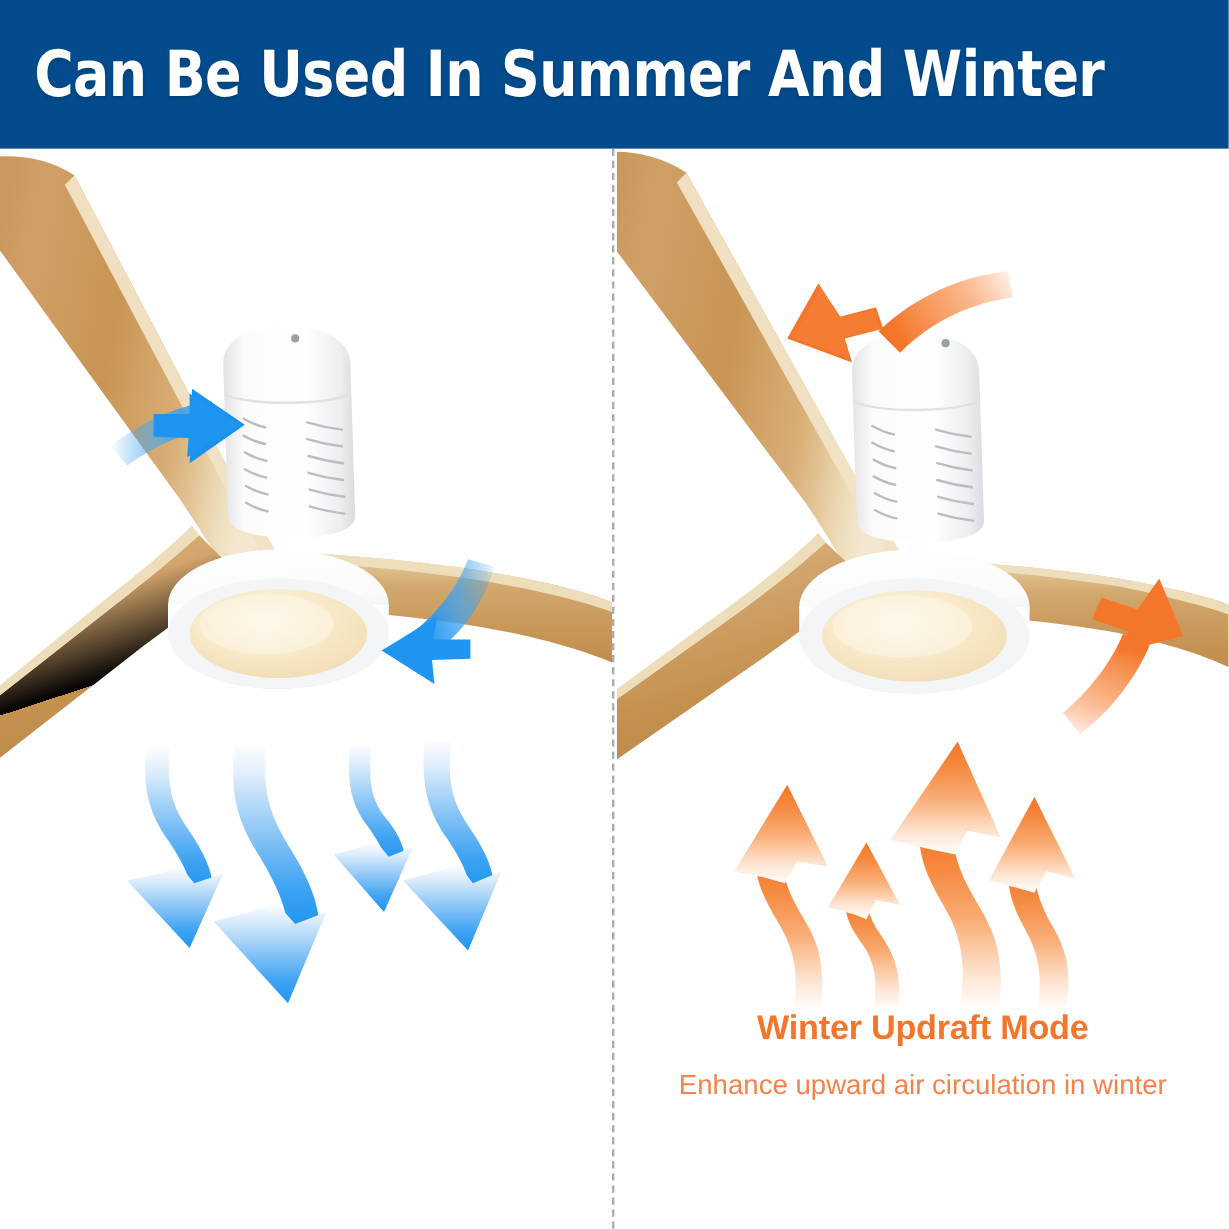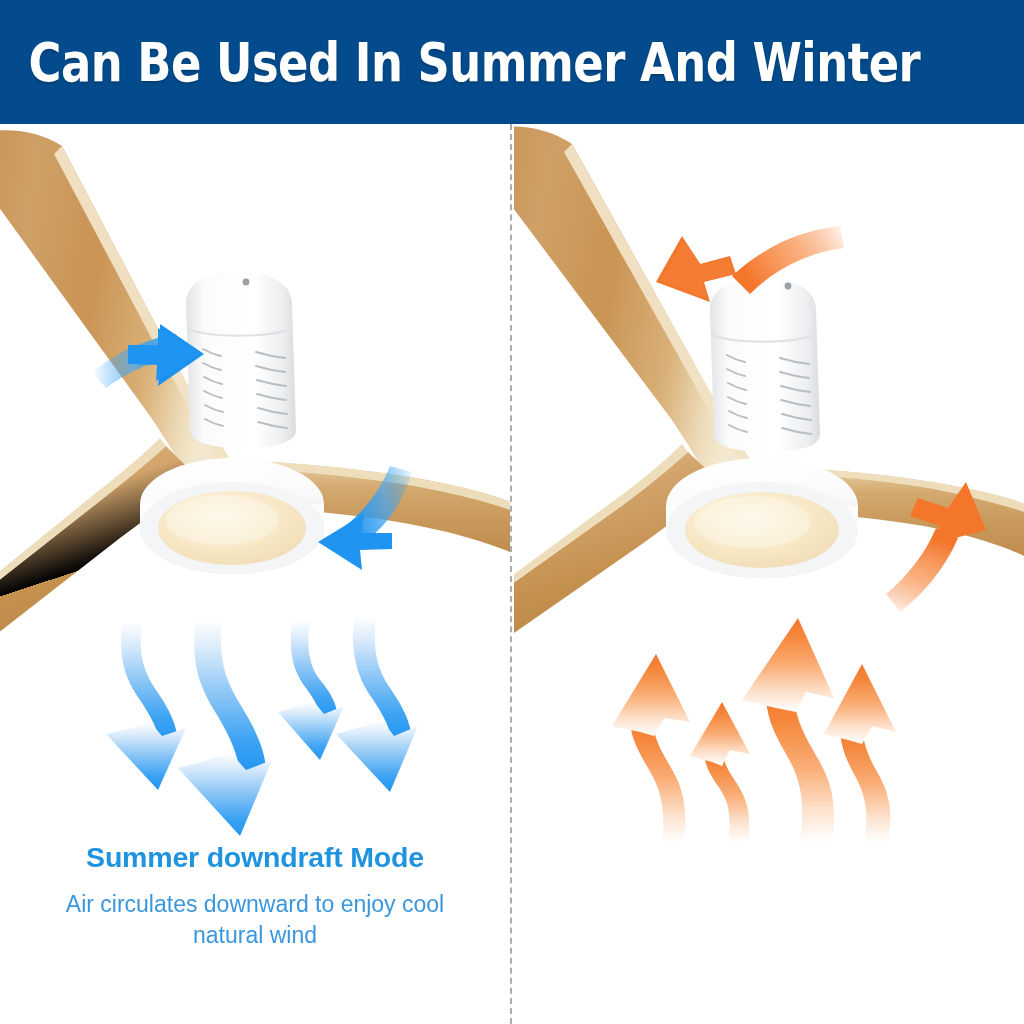--- a/index.html
+++ b/index.html
@@ -368,19 +368,19 @@
           <path d="M350,248 C356,216 350,198 340,180 C330,162 326,148 326,132
                    L348,128 C348,144 352,158 362,176 C374,196 380,214 374,248 Z" fill="url(#upA)"></path>
           <path d="M334,146 L310,140 L348,70 L382,138 L358,132 L348,150 Z" fill="url(#upA)"></path>
         </g>
       </svg>
     </div>
   </div>
 
   <div class="divider"></div>
 
-  <div class="caption left">
-    <p class="cap-title">Summer downdraft Mode</p>
-    <p class="cap-sub">Air circulates downward to enjoy cool natural wind</p>
+
+  <div class="caption right">
+    <p class="cap-title">Winter Updraft Mode</p>
+    <p class="cap-sub">Enhance upward air circulation in winter</p>
   </div>
 
-
 </div>
 
 </body></html>

